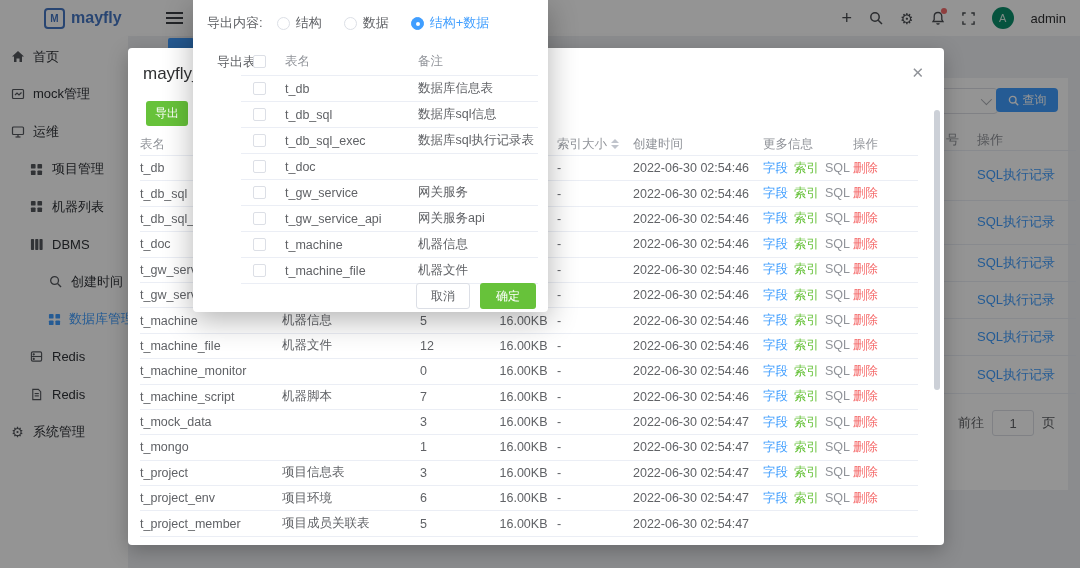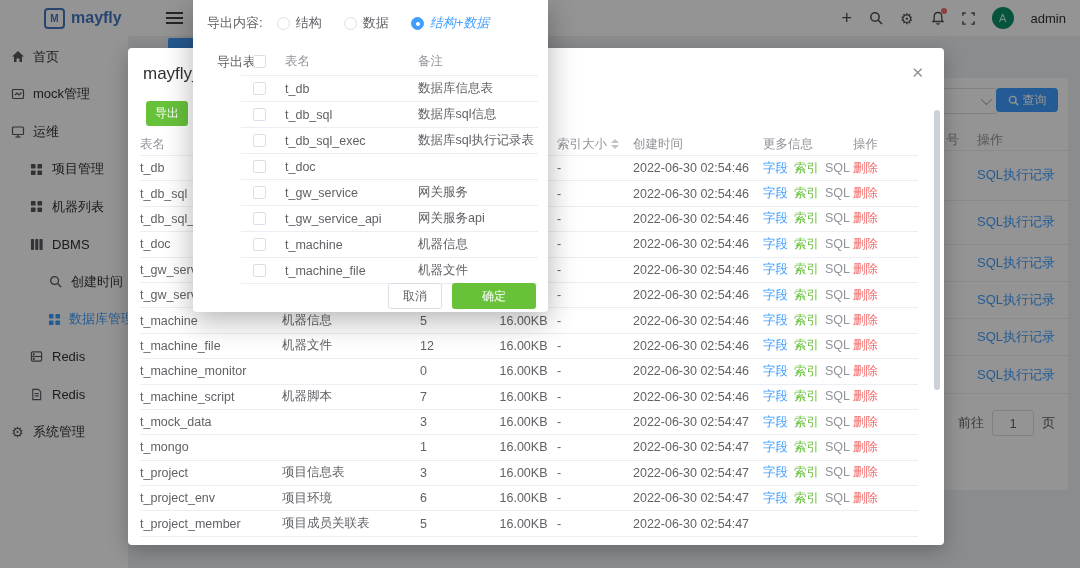--- a/index.html
+++ b/index.html
@@ -68,33 +68,33 @@
   
   .dialog{position:absolute;left:193px;top:0;width:355px;height:312px;background:#fff;border-radius:0 0 4px 4px;
     box-shadow:0 8px 30px rgba(0,0,0,.3);z-index:30;}
   .d-row1{position:absolute;left:14px;top:12px;height:22px;display:flex;align-items:center;font-size:13px;color:#606266;}
   .d-label{color:#606266;font-size:13px;}
   .radios{display:flex;align-items:center;margin-left:14px;gap:22px;}
   .radio{display:flex;align-items:center;gap:6px;cursor:pointer;font-size:13px;color:#606266;}
   .r-circle{width:13px;height:13px;border-radius:50%;border:1px solid #dcdfe6;background:#fff;box-sizing:border-box;position:relative;}
   .r-circle.checked{border-color:#409eff;background:#409eff;}
   .r-circle.checked::after{content:"";position:absolute;left:4px;top:4px;width:4px;height:4px;border-radius:50%;background:#fff;}
-  .radio.checked{color:#409eff;font-style:italic;}
+  .radio.checked{color:#409eff;}
   .d-label2{position:absolute;left:24px;top:53px;}
   .d-table{position:absolute;left:48px;top:48px;width:297px;}
   .d-hrow,.d-trow{display:flex;align-items:center;border-bottom:1px solid #ebeef5;}
   .d-hrow{height:27px;color:#909399;font-size:12.5px;}
   .d-trow{height:25px;font-size:12.5px;color:#606266;}
   .d-c0{width:44px;display:flex;align-items:center;padding-left:12px;box-sizing:border-box;}
   .d-c1{width:133px;white-space:nowrap;}
   .d-c2{flex:1;white-space:nowrap;overflow:hidden;}
   .chk{width:13px;height:13px;border:1px solid #dcdfe6;border-radius:2px;background:#fff;box-sizing:border-box;cursor:pointer;}
   .d-footer{position:absolute;right:12px;top:283px;display:flex;gap:10px;}
   .btn-cancel{height:26px;padding:4px 14px;background:#fff;border:1px solid #dcdfe6;border-radius:3px;color:#606266;font-size:12px;cursor:pointer;}
-  .btn-ok{height:26px;padding:0 30px;background:#67c23a;border:none;border-radius:3px;color:#fff;font-size:12px;cursor:pointer;}
+  .btn-ok{height:26px;padding:0 16px;background:#67c23a;border:none;border-radius:3px;color:#fff;font-size:12px;cursor:pointer;}
   svg{display:block;}
 </style>
 </head>
 <body>
 
 <div class="screen">
 
   <header class="navbar">
     <div class="logo">
       <span class="logo-mark">M</span>

